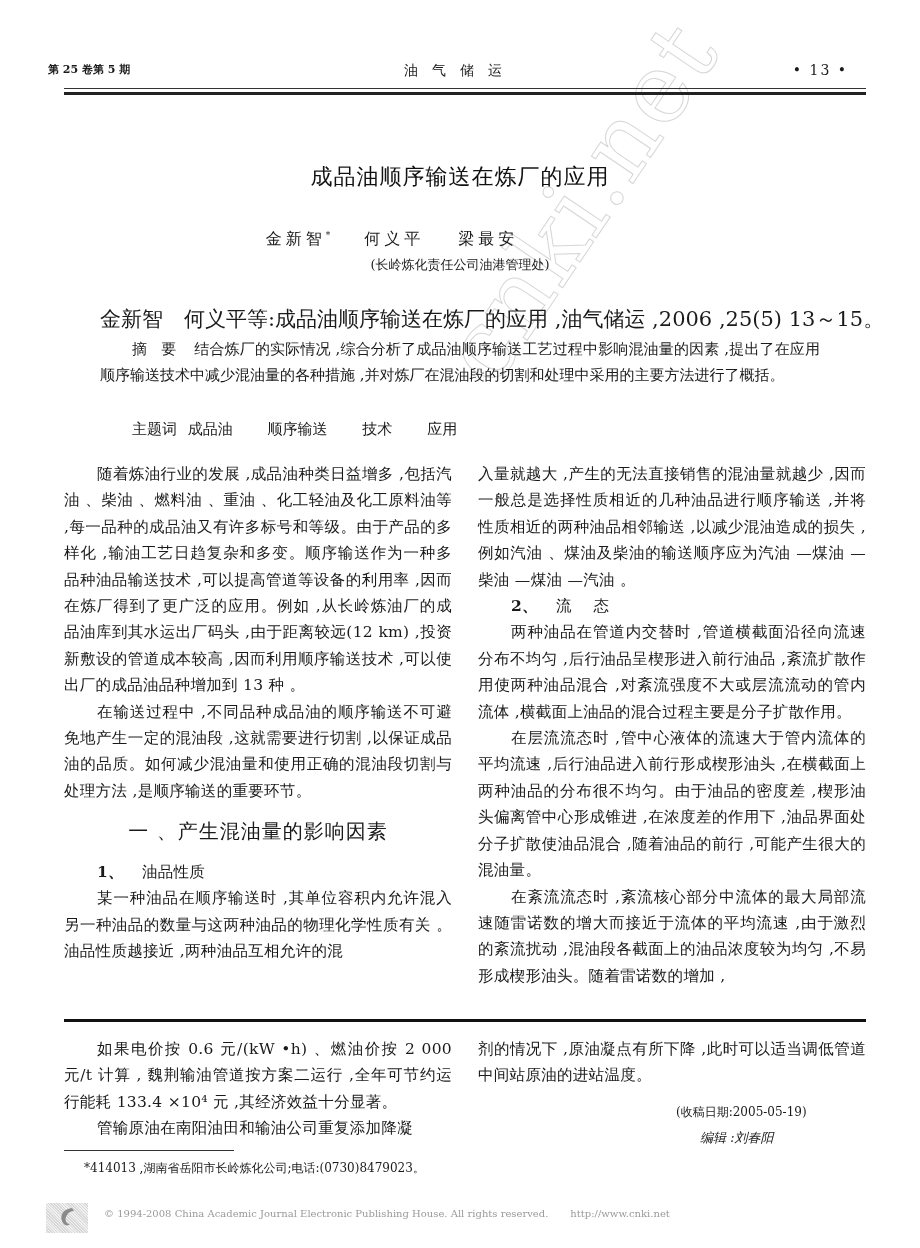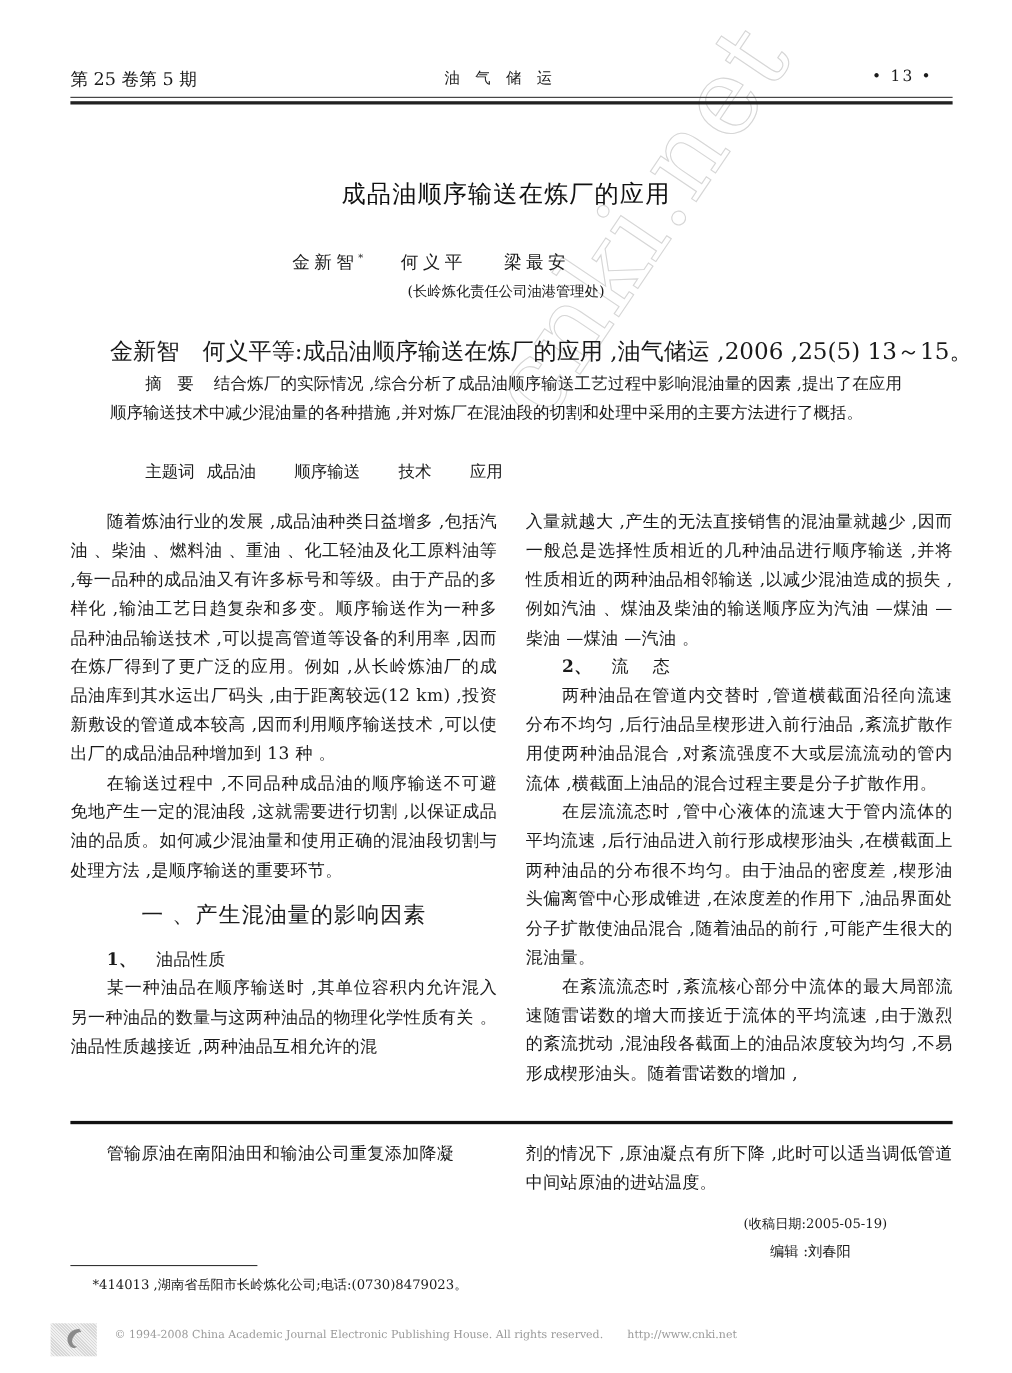--- a/index.html
+++ b/index.html
@@ -1,20 +1,20 @@
 <!DOCTYPE html>
 <html><head>
 <meta charset="utf-8">
 <style>
   html, body { margin: 0; padding: 0; background: #ffffff; }
   body { width: 920px; height: 1248px; position: relative; overflow: hidden;
          font-family: "DejaVu Serif", "Liberation Serif", serif; color: #1a1a1a; }
   .abs { position: absolute; }
   
-  .hdr-left { left: 64px; top: 62px; font-size: 16px; letter-spacing: 0; }
+  .hdr-left { left: 48px; top: 62px; font-size: 11px; letter-spacing: 0; font-weight: bold; }
   .hdr-center { left: 0; width: 920px; top: 62px; text-align: center; font-size: 14px; letter-spacing: 14px; }
   .hdr-right { right: 72px; top: 62px; font-size: 14px; letter-spacing: 2px; }
   .rule-thin { left: 64px; width: 802px; top: 88px; height: 1px; background: #333; }
   .rule-thick { left: 64px; width: 802px; top: 92px; height: 3px; background: #222; }
   
   .title { left: 0; width: 920px; top: 162px; text-align: center; font-size: 22px; letter-spacing: 1px; color: #111; }
   .authors { left: 0; width: 784px; top: 229px; text-align: center; font-size: 16px; }
   .authors span { display: inline-block; letter-spacing: 4px; }
   .authors .gap { width: 34px; }
   .authors sup { font-size: 9px; letter-spacing: 0; }
@@ -32,21 +32,21 @@
   .col-left { left: 64px; top: 461px; }
   .col-right { left: 478px; top: 461px; }
   .sec-head { font-size: 20px; text-align: center; margin: 14px 0 14px 0 !important; text-indent: 0 !important; letter-spacing: 1px; }
   .sub-head { text-indent: 33px; }
   .sub-head b { font-family: "DejaVu Serif", serif; margin-right: 18px; }
   .sub-head.spaced span.t { letter-spacing: 22px; }
   .rule-mid { left: 64px; width: 802px; top: 1019px; height: 3px; background: #111; }
   .col-left2 { left: 64px; top: 1036px; }
   .col-right2 { left: 478px; top: 1036px; }
   .received { left: 676px; top: 1104px; font-size: 12px; }
-  .editor { left: 700px; top: 1129px; font-size: 13px; }
+  .editor { left: 700px; top: 1129px; font-size: 13px; font-style: italic; }
   .rule-foot { left: 64px; width: 170px; top: 1150px; height: 1px; background: #333; }
   .footnote { left: 84px; top: 1160px; font-size: 12px; text-align: center; }
   
   .logo { left: 46px; top: 1203px; width: 42px; height: 30px;
           background: repeating-linear-gradient(45deg, #d8d8d8 0 1px, #f0f0f0 1px 2px); }
   .logo svg { position: absolute; left: 8px; top: 2px; }
   .copyright { left: 104px; top: 1208px; font-size: 10px; color: #9a9a9a; letter-spacing: 0; }
   .copyright .url { margin-left: 22px; }
   
   .watermark { left: 420px; top: 340px; font-size: 96px; font-family: "DejaVu Serif", serif;
@@ -92,20 +92,21 @@
   <p style="text-indent:0">入量就越大 ,产生的无法直接销售的混油量就越少 ,因而一般总是选择性质相近的几种油品进行顺序输送 ,并将性质相近的两种油品相邻输送 ,以减少混油造成的损失 ,例如汽油 、煤油及柴油的输送顺序应为汽油 —煤油 —柴油 —煤油 —汽油 。</p>
   <p class="sub-head spaced"><b>2、</b><span class="t">流态</span></p>
   <p>两种油品在管道内交替时 ,管道横截面沿径向流速分布不均匀 ,后行油品呈楔形进入前行油品 ,紊流扩散作用使两种油品混合 ,对紊流强度不大或层流流动的管内流体 ,横截面上油品的混合过程主要是分子扩散作用。</p>
   <p>在层流流态时 ,管中心液体的流速大于管内流体的平均流速 ,后行油品进入前行形成楔形油头 ,在横截面上两种油品的分布很不均匀。由于油品的密度差 ,楔形油头偏离管中心形成锥进 ,在浓度差的作用下 ,油品界面处分子扩散使油品混合 ,随着油品的前行 ,可能产生很大的混油量。</p>
   <p>在紊流流态时 ,紊流核心部分中流体的最大局部流速随雷诺数的增大而接近于流体的平均流速 ,由于激烈的紊流扰动 ,混油段各截面上的油品浓度较为均匀 ,不易形成楔形油头。随着雷诺数的增加 ,</p>
 </div>
 
 <div class="abs rule-mid"></div>
 
 <div class="abs col col-left2">
+  <p>如果电价按 0.6 元/(kW •h) 、燃油价按 2 000 元/t 计算 , 魏荆输油管道按方案二运行 ,全年可节约运行能耗 133.4 ×10⁴ 元 ,其经济效益十分显著。</p>
   <p>管输原油在南阳油田和输油公司重复添加降凝</p>
 </div>
 <div class="abs col col-right2">
   <p style="text-indent:0">剂的情况下 ,原油凝点有所下降 ,此时可以适当调低管道中间站原油的进站温度。</p>
 </div>
 <div class="abs received">(收稿日期:2005-05-19)</div>
 <div class="abs editor">编辑 :刘春阳</div>
 
 <div class="abs rule-foot"></div>
 <div class="abs footnote">*414013 ,湖南省岳阳市长岭炼化公司;电话:(0730)8479023。</div>

